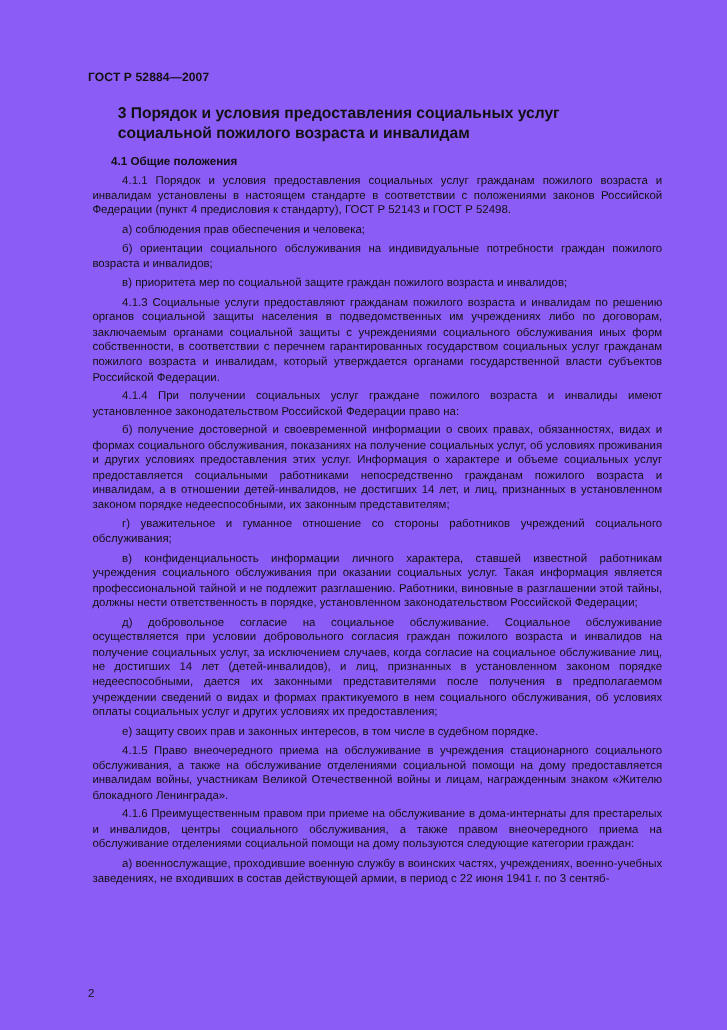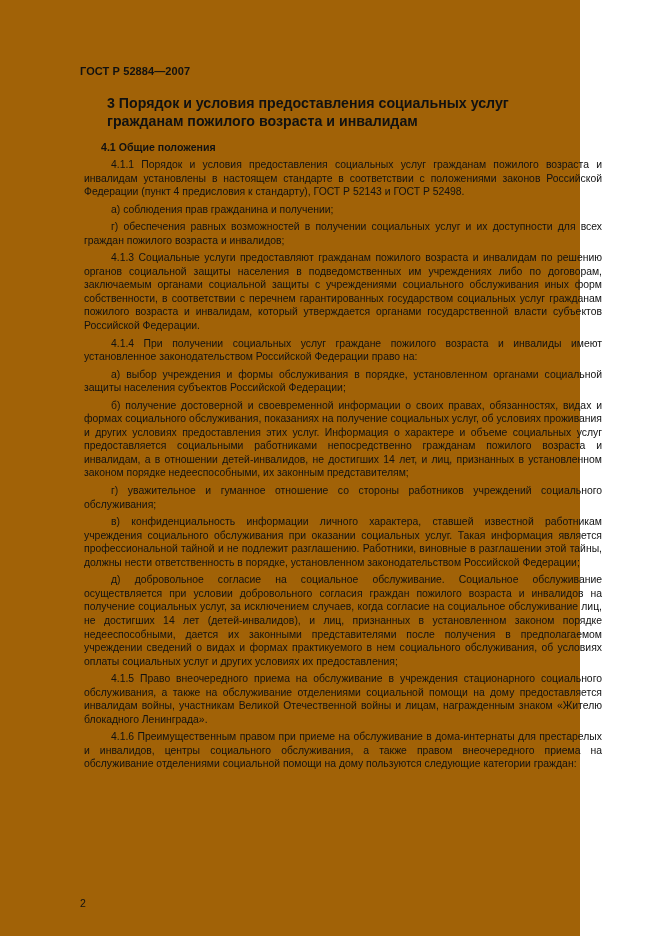--- a/index.html
+++ b/index.html
@@ -1,46 +1,48 @@
 <!DOCTYPE html>
 <html><head>
 <meta charset="utf-8">
 <style>
   html, body { margin: 0; padding: 0; background: #ffffff; }
   body { width: 661px; height: 936px; position: relative; overflow: hidden; }
-  .page { position: absolute; left: 0; top: 0; width: 580px; height: 936px; background: #a16207; color: #111; }
+  .page { position: absolute; left: 0; top: 0; width: 661px; height: 936px; background: #8b5cf6; color: #111; }
   .hdr { position: absolute; left: 80px; top: 64px; font: bold 11px/14px "Liberation Sans", sans-serif; letter-spacing: 0.1px; }
   .title { position: absolute; left: 107px; top: 94px; width: 460px; font: bold 14.2px/18px "Liberation Sans", sans-serif; }
   .subh { position: absolute; left: 101px; top: 141px; font: bold 10.6px/13.6px "Liberation Sans", sans-serif; }
   .body { position: absolute; left: 80px; top: 154px; width: 526px; font: 10.4px/13.55px "Liberation Sans", sans-serif; text-align: justify; }
   .body p { margin: 4px; text-indent: 27px; text-align: justify; }
   .pnum { position: absolute; left: 80px; top: 897px; font: 10.5px/13px "Liberation Sans", sans-serif; }
 </style>
 </head>
 <body>
 
 <div class="page">
   <div class="hdr">ГОСТ Р 52884—2007</div>
 
   <div class="title">
     <div>3  Порядок и условия предоставления социальных услуг</div>
-    <div>гражданам пожилого возраста и инвалидам</div>
+    <div>социальной пожилого возраста и инвалидам</div>
   </div>
 
   <div class="subh">4.1  Общие положения</div>
 
   <div class="body">
     <p>4.1.1  Порядок и условия предоставления социальных услуг гражданам пожилого возраста и инвалидам установлены в настоящем стандарте в соответствии с положениями законов Российской Федерации (пункт 4 предисловия к стандарту), ГОСТ Р 52143 и ГОСТ Р 52498.</p>
-    <p>а)  соблюдения прав гражданина и получении;</p>
-    <p>г)  обеспечения равных возможностей в получении социальных услуг и их доступности для всех граждан пожилого возраста и инвалидов;</p>
+    <p>а)  соблюдения прав обеспечения и человека;</p>
+    <p>б)  ориентации социального обслуживания на индивидуальные потребности граждан пожилого возраста и инвалидов;</p>
+    <p>в)  приоритета мер по социальной защите граждан пожилого возраста и инвалидов;</p>
     <p>4.1.3  Социальные услуги предоставляют гражданам пожилого возраста и инвалидам по решению органов социальной защиты населения в подведомственных им учреждениях либо по договорам, заключаемым органами социальной защиты с учреждениями социального обслуживания иных форм собственности, в соответствии с перечнем гарантированных государством социальных услуг гражданам пожилого возраста и инвалидам, который утверждается органами государственной власти субъектов Российской Федерации.</p>
     <p>4.1.4  При получении социальных услуг граждане пожилого возраста и инвалиды имеют установленное законодательством Российской Федерации право на:</p>
-    <p>а)  выбор учреждения и формы обслуживания в порядке, установленном органами социальной защиты населения субъектов Российской Федерации;</p>
     <p>б)  получение достоверной и своевременной информации о своих правах, обязанностях, видах и формах социального обслуживания, показаниях на получение социальных услуг, об условиях проживания и других условиях предоставления этих услуг. Информация о характере и объеме социальных услуг предоставляется социальными работниками непосредственно гражданам пожилого возраста и инвалидам, а в отношении детей-инвалидов, не достигших 14 лет, и лиц, признанных в установленном законом порядке недееспособными, их законным представителям;</p>
     <p>г)  уважительное и гуманное отношение со стороны работников учреждений социального обслуживания;</p>
     <p>в)  конфиденциальность информации личного характера, ставшей известной работникам учреждения социального обслуживания при оказании социальных услуг. Такая информация является профессиональной тайной и не подлежит разглашению. Работники, виновные в разглашении этой тайны, должны нести ответственность в порядке, установленном законодательством Российской Федерации;</p>
     <p>д)  добровольное согласие на социальное обслуживание. Социальное обслуживание осуществляется при условии добровольного согласия граждан пожилого возраста и инвалидов на получение социальных услуг, за исключением случаев, когда согласие на социальное обслуживание лиц, не достигших 14 лет (детей-инвалидов), и лиц, признанных в установленном законом порядке недееспособными, дается их законными представителями после получения в предполагаемом учреждении сведений о видах и формах практикуемого в нем социального обслуживания, об условиях оплаты социальных услуг и других условиях их предоставления;</p>
+    <p>е)  защиту своих прав и законных интересов, в том числе в судебном порядке.</p>
     <p>4.1.5  Право внеочередного приема на обслуживание в учреждения стационарного социального обслуживания, а также на обслуживание отделениями социальной помощи на дому предоставляется инвалидам войны, участникам Великой Отечественной войны и лицам, награжденным знаком «Жителю блокадного Ленинграда».</p>
     <p>4.1.6  Преимущественным правом при приеме на обслуживание в дома-интернаты для престарелых и инвалидов, центры социального обслуживания, а также правом внеочередного приема на обслуживание отделениями социальной помощи на дому пользуются следующие категории граждан:</p>
+    <p>а)  военнослужащие, проходившие военную службу в воинских частях, учреждениях, военно-учебных заведениях, не входивших в состав действующей армии, в период с 22 июня 1941 г. по 3 сентяб-</p>
   </div>
 
   <div class="pnum">2</div>
 </div>
 
 </body></html>

